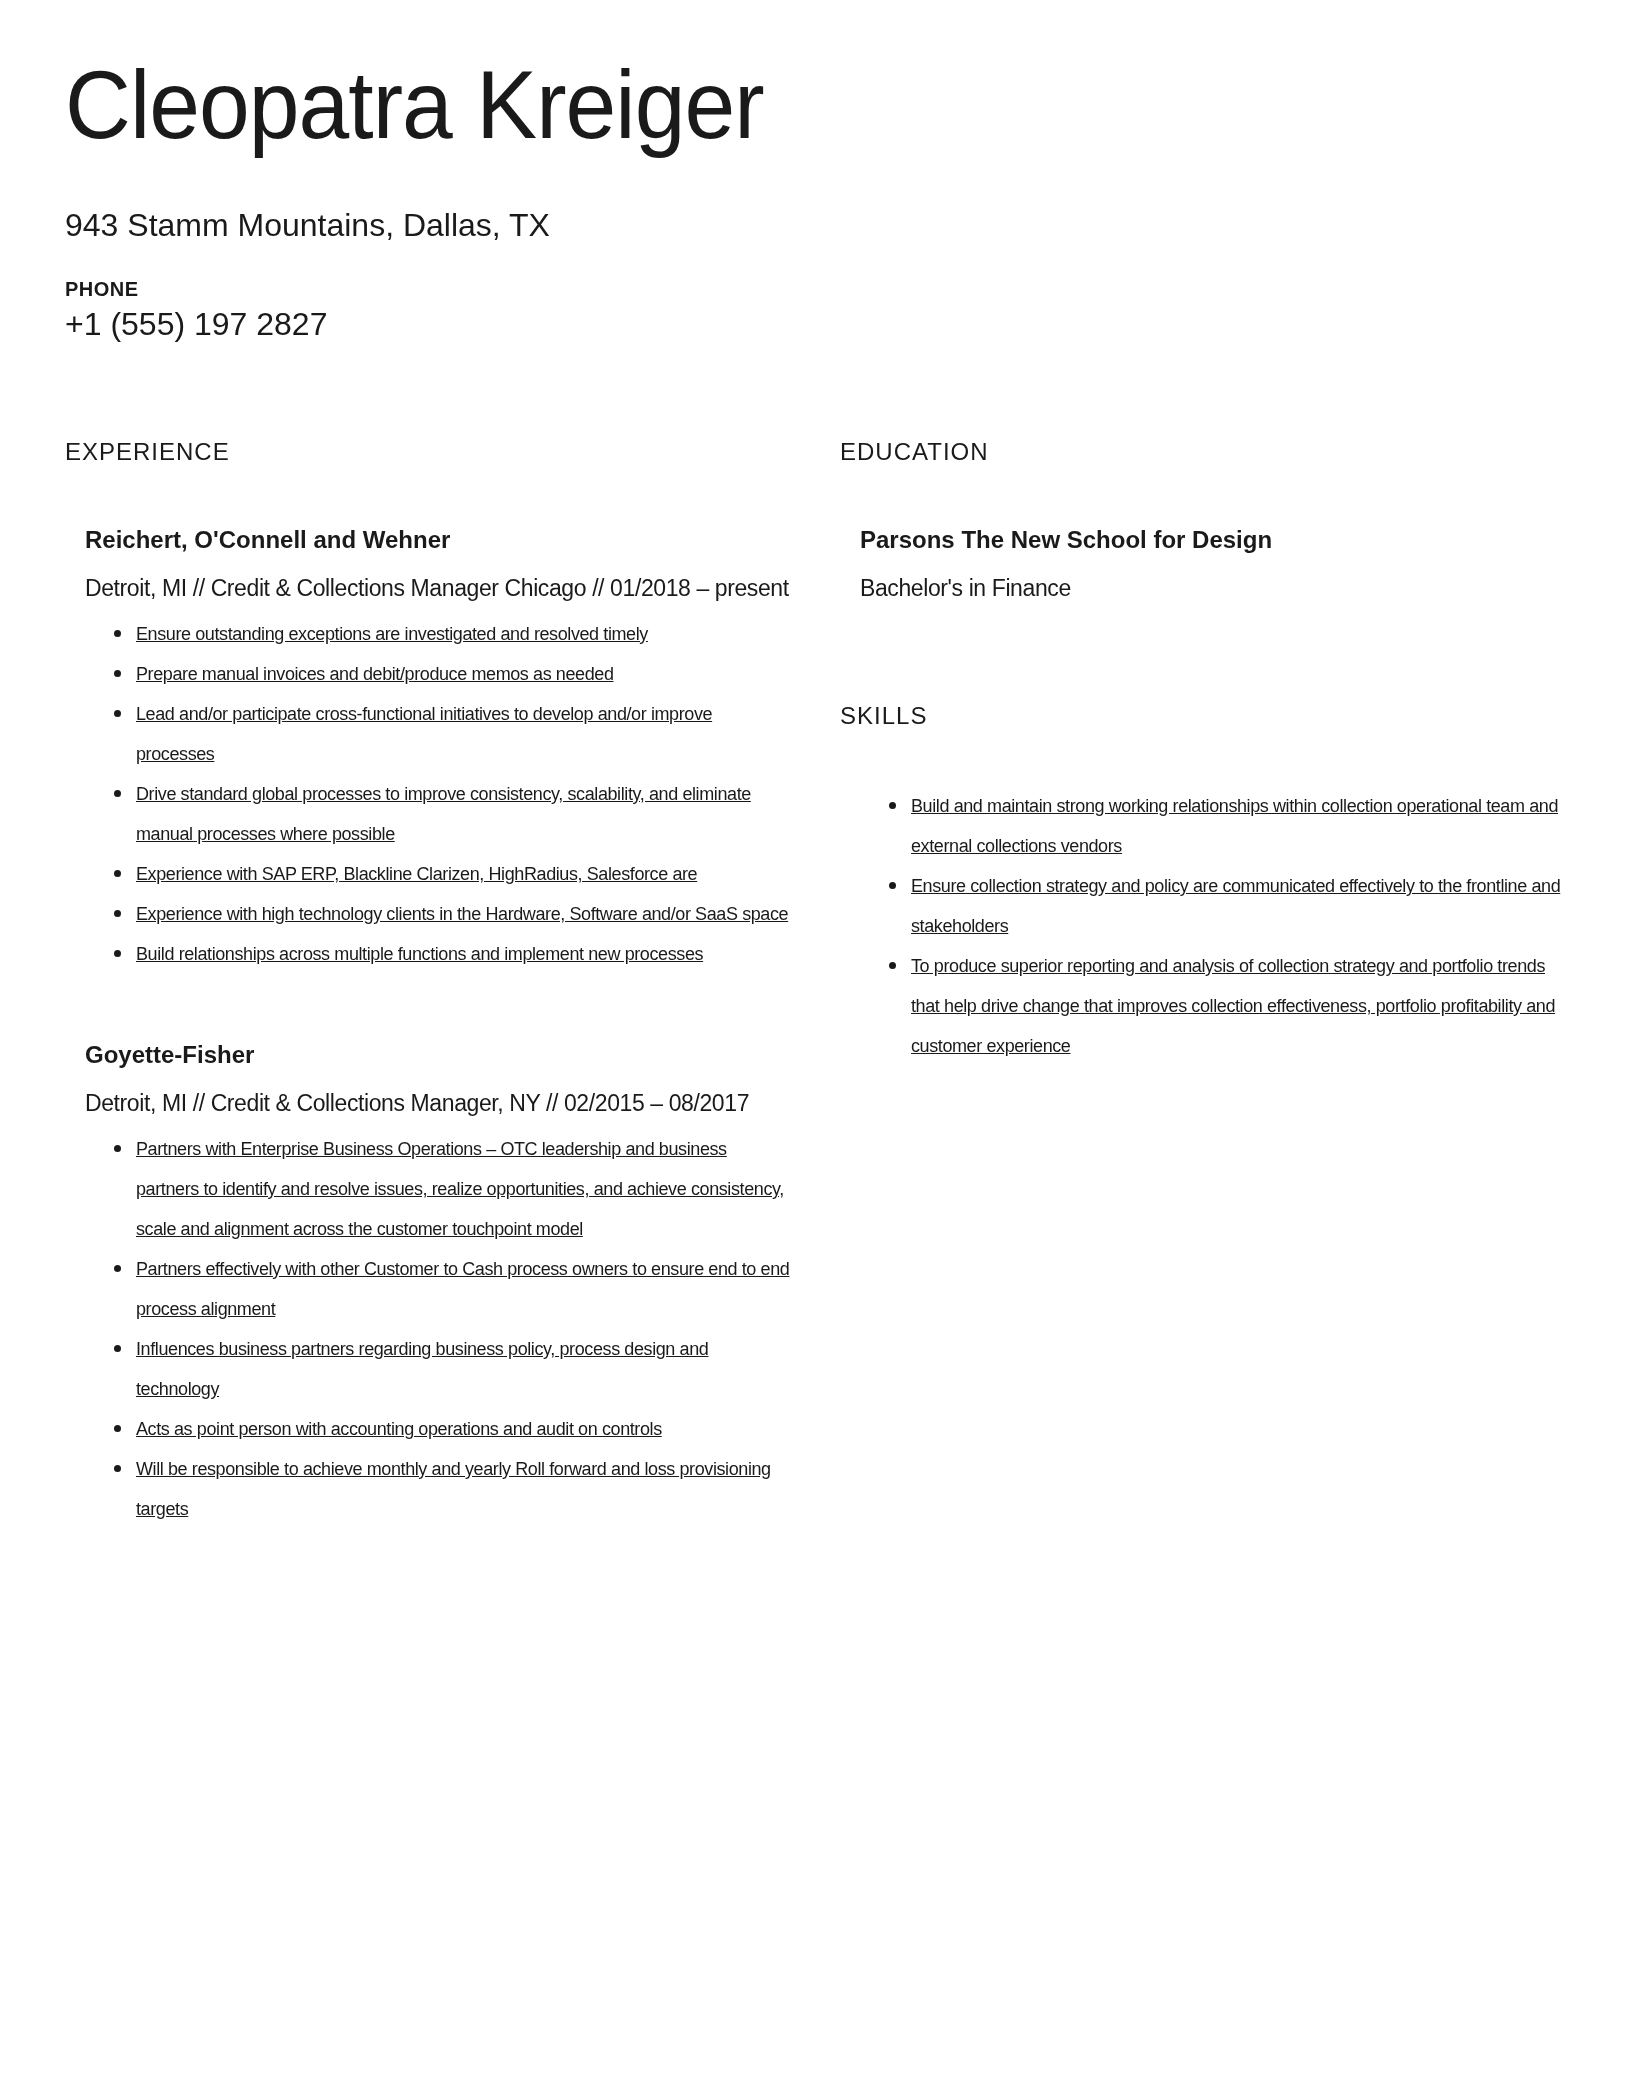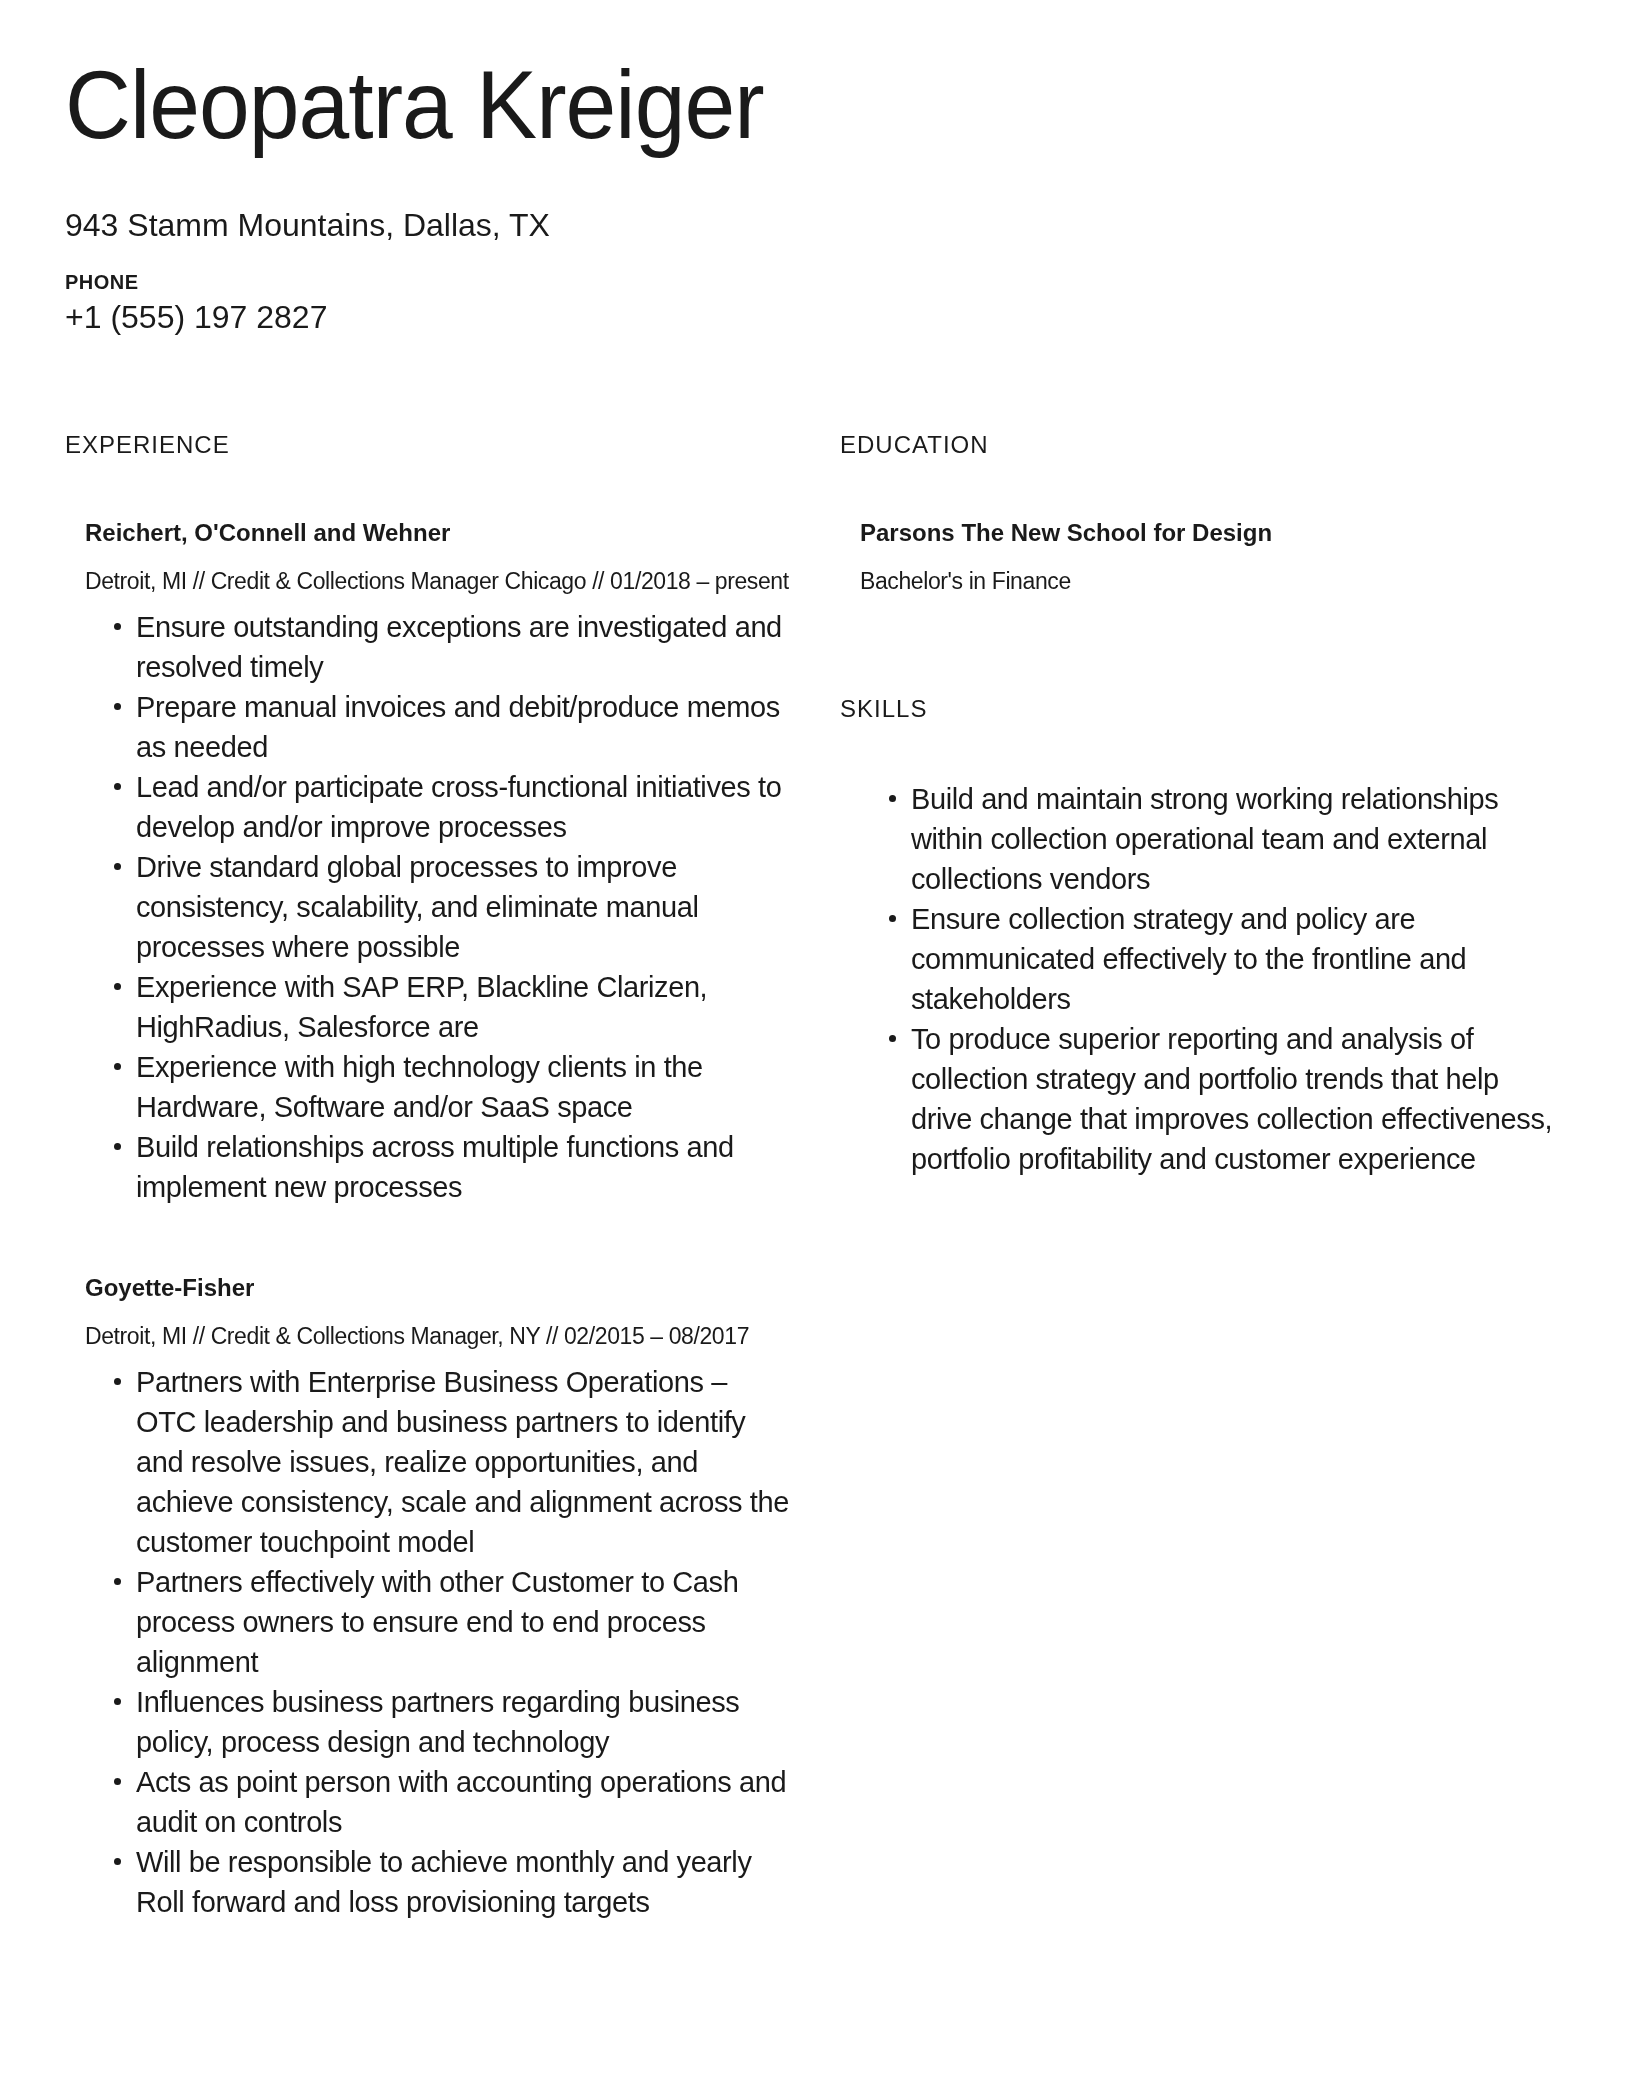--- a/index.html
+++ b/index.html
@@ -23,21 +23,21 @@
     white-space: nowrap;
     transform: scaleX(0.95);
     transform-origin: 0 100%;
   }
   .address {
     margin-top: 52px;
     font-size: 32px;
     line-height: 40px;
   }
   .phone-label {
-    margin-top: 24px;
+    margin-top: 31px;
     font-size: 20px;
     font-weight: 700;
     line-height: 26px;
     letter-spacing: 0.5px;
   }
   .phone {
     margin-top: 2px;
     font-size: 32px;
     line-height: 40px;
   }
@@ -70,23 +70,24 @@
     letter-spacing: -0.4px;
   }
 
   ul.bullets {
     list-style: none;
     margin: 5px 0 0 0;
     padding: 0 0 0 51px;
   }
   ul.bullets li {
     position: relative;
-    font-size: 29px;
+    font-size: 18px;
     line-height: 40px;
     letter-spacing: -0.4px;
+    text-decoration: underline;
   }
   ul.bullets li::before {
     content: "";
     position: absolute;
     left: -22px;
     top: 16px;
     width: 7px;
     height: 7px;
     border-radius: 50%;
     background: #1a1a1a;

